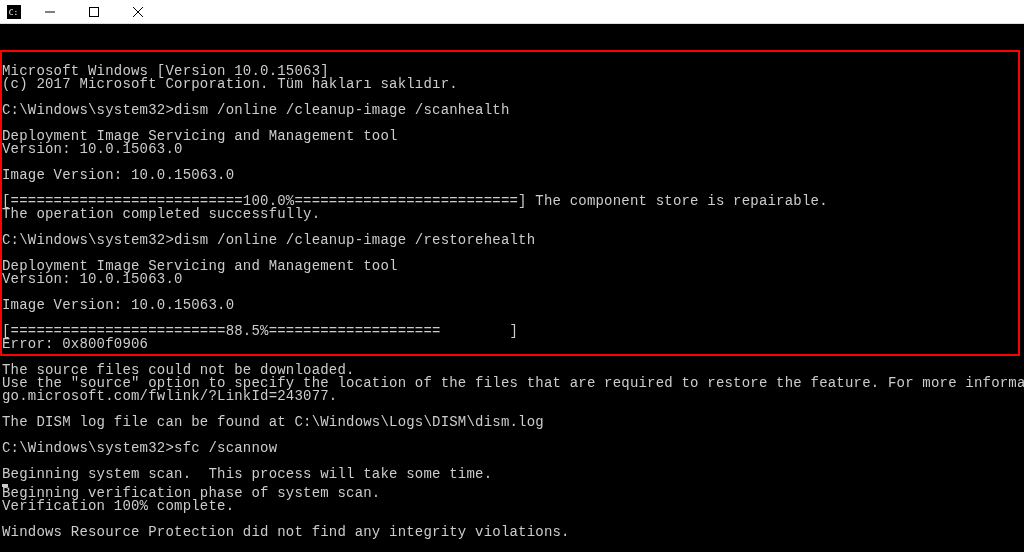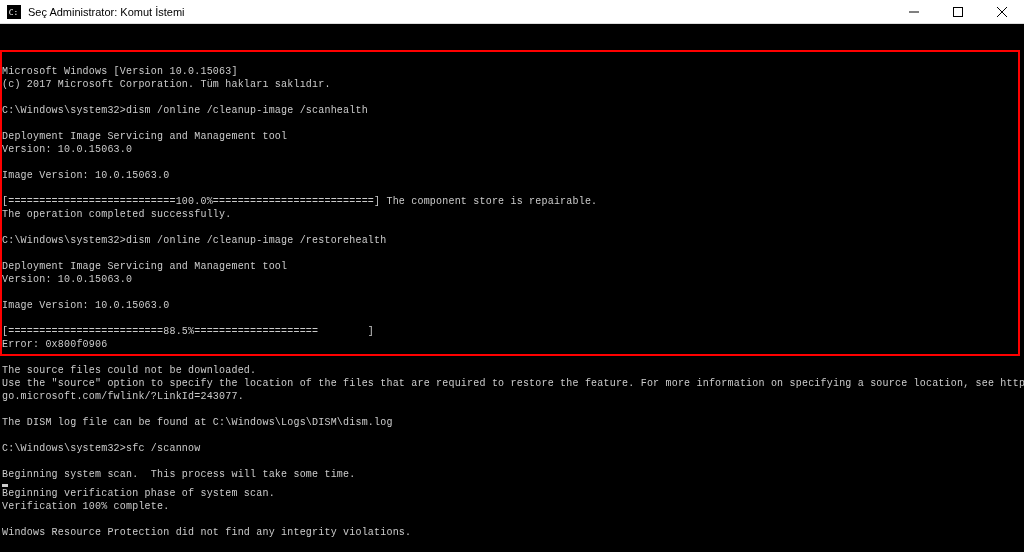--- a/index.html
+++ b/index.html
@@ -5,37 +5,36 @@
   * { margin: 0; padding: 0; box-sizing: border-box; }
   html, body { width: 1024px; height: 552px; overflow: hidden; font-family: 'Consolas', 'Courier New', monospace; }
   .window { width: 1024px; height: 552px; background: #fff; display: flex; flex-direction: column; }
   .titlebar { height: 24px; background: #fff; display: flex; align-items: center; border-bottom: 1px solid #ddd; }
   .titlebar-icon { width: 16px; height: 16px; margin-left: 6px; margin-right: 6px; display: inline-flex; align-items: center; justify-content: center; }
   .titlebar-icon svg { width: 14px; height: 14px; }
   .titlebar-title { font-size: 11px; font-family: 'Segoe UI', Tahoma, sans-serif; color: #000; flex: 1; }
   .titlebar-controls { display: flex; }
   .tb-btn { width: 44px; height: 24px; display: flex; align-items: center; justify-content: center; font-size: 12px; color: #000; }
   .tb-btn svg { width: 10px; height: 10px; }
-  .terminal { flex: 1; background: #000; color: #ccc; font-size: 10px; line-height: 13px; padding: 2px 2px; letter-spacing: 0.2px; position: relative; white-space: pre; overflow: hidden; }
+  .terminal { flex: 1; background: #000; color: #ccc; font-size: 14px; line-height: 13px; padding: 2px 2px; letter-spacing: 0.2px; position: relative; white-space: pre; overflow: hidden; }
   .redbox { position: absolute; border: 2px solid #f00; pointer-events: none; }
   .line { white-space: pre; }
   .cursor { display: inline-block; width: 6px; height: 3px; background: #ccc; vertical-align: bottom; }
 </style>
 </head>
 <body>
 
 <div class="window">
   <div class="titlebar">
     <span class="titlebar-icon">
       <svg viewBox="0 0 16 16">
           <rect x="0" y="0" width="16" height="16" fill="#000"></rect>
           <text x="2" y="11" font-size="9" fill="#fff" font-family="monospace">C:</text>
         </svg>
     </span>
-    <span class="titlebar-title">Seç Administrator: Komut İstemi</span>
     <div class="titlebar-controls">
       <div class="tb-btn">
         <svg viewBox="0 0 10 10">
             <line x1="0" y1="5" x2="10" y2="5" stroke="#000" stroke-width="1"></line>
           </svg>
       </div>
       <div class="tb-btn">
         <svg viewBox="0 0 10 10">
             <rect x="0.5" y="0.5" width="9" height="9" fill="none" stroke="#000" stroke-width="1"></rect>
           </svg>

